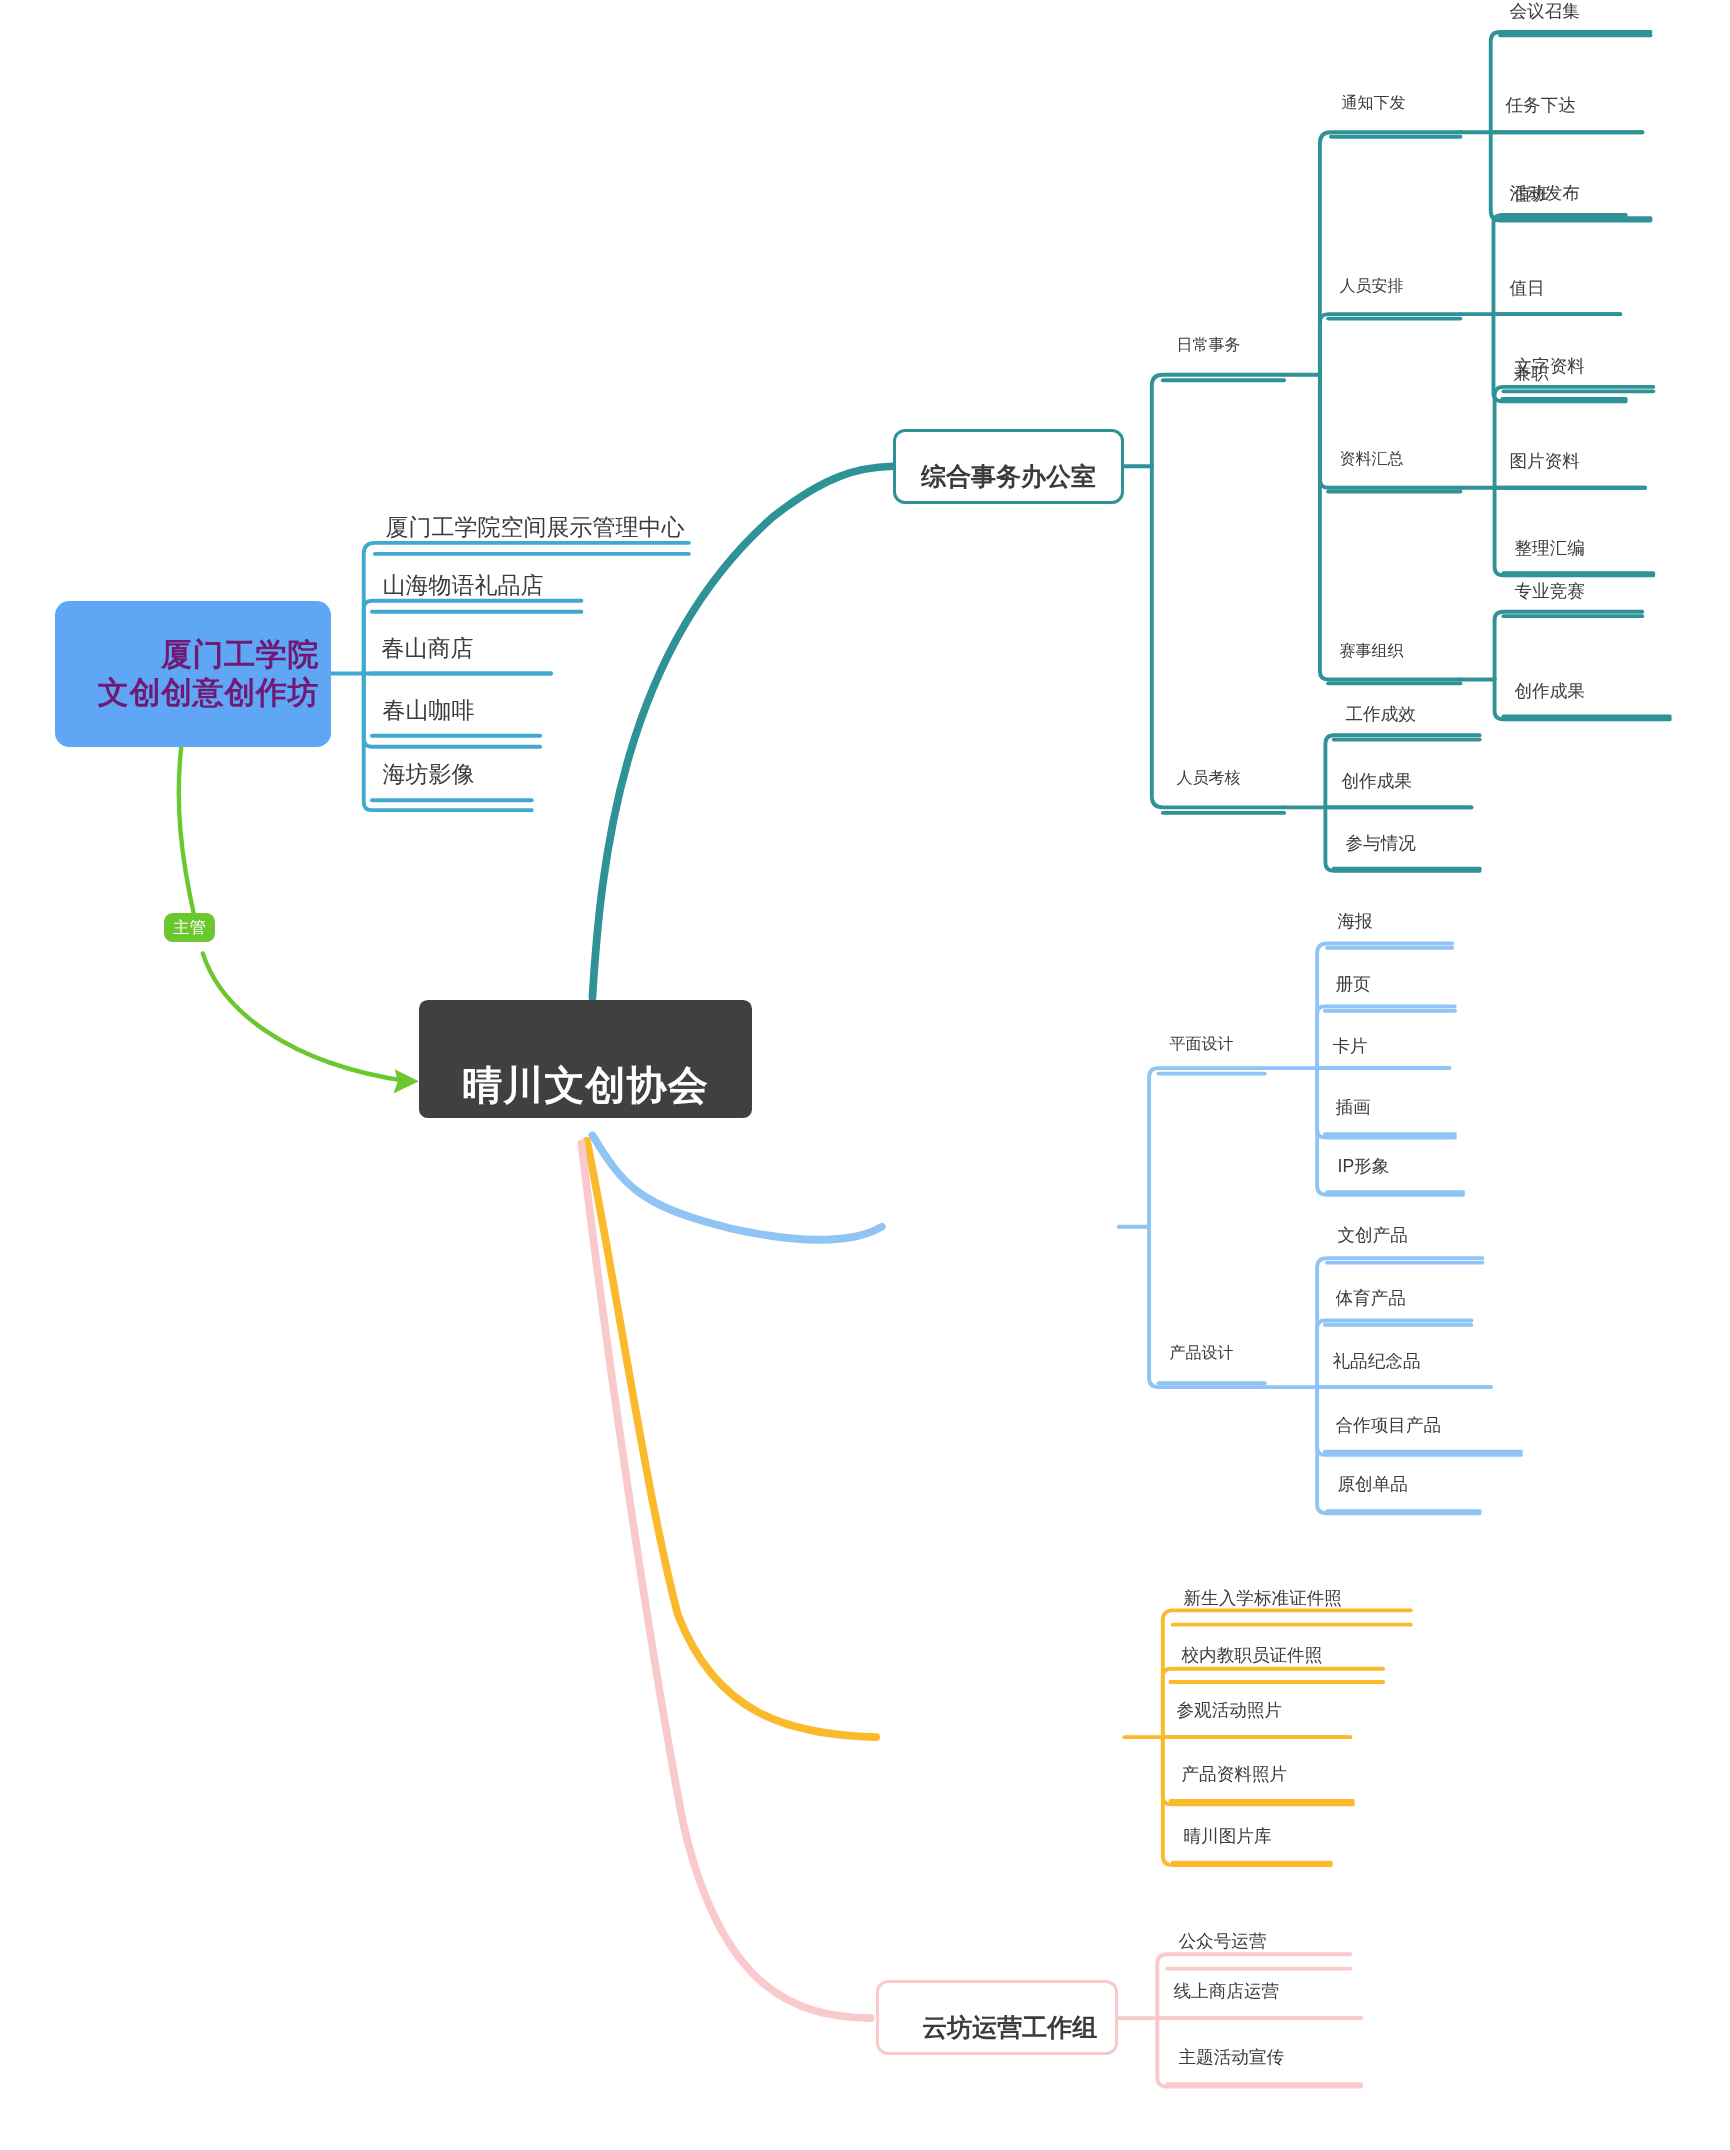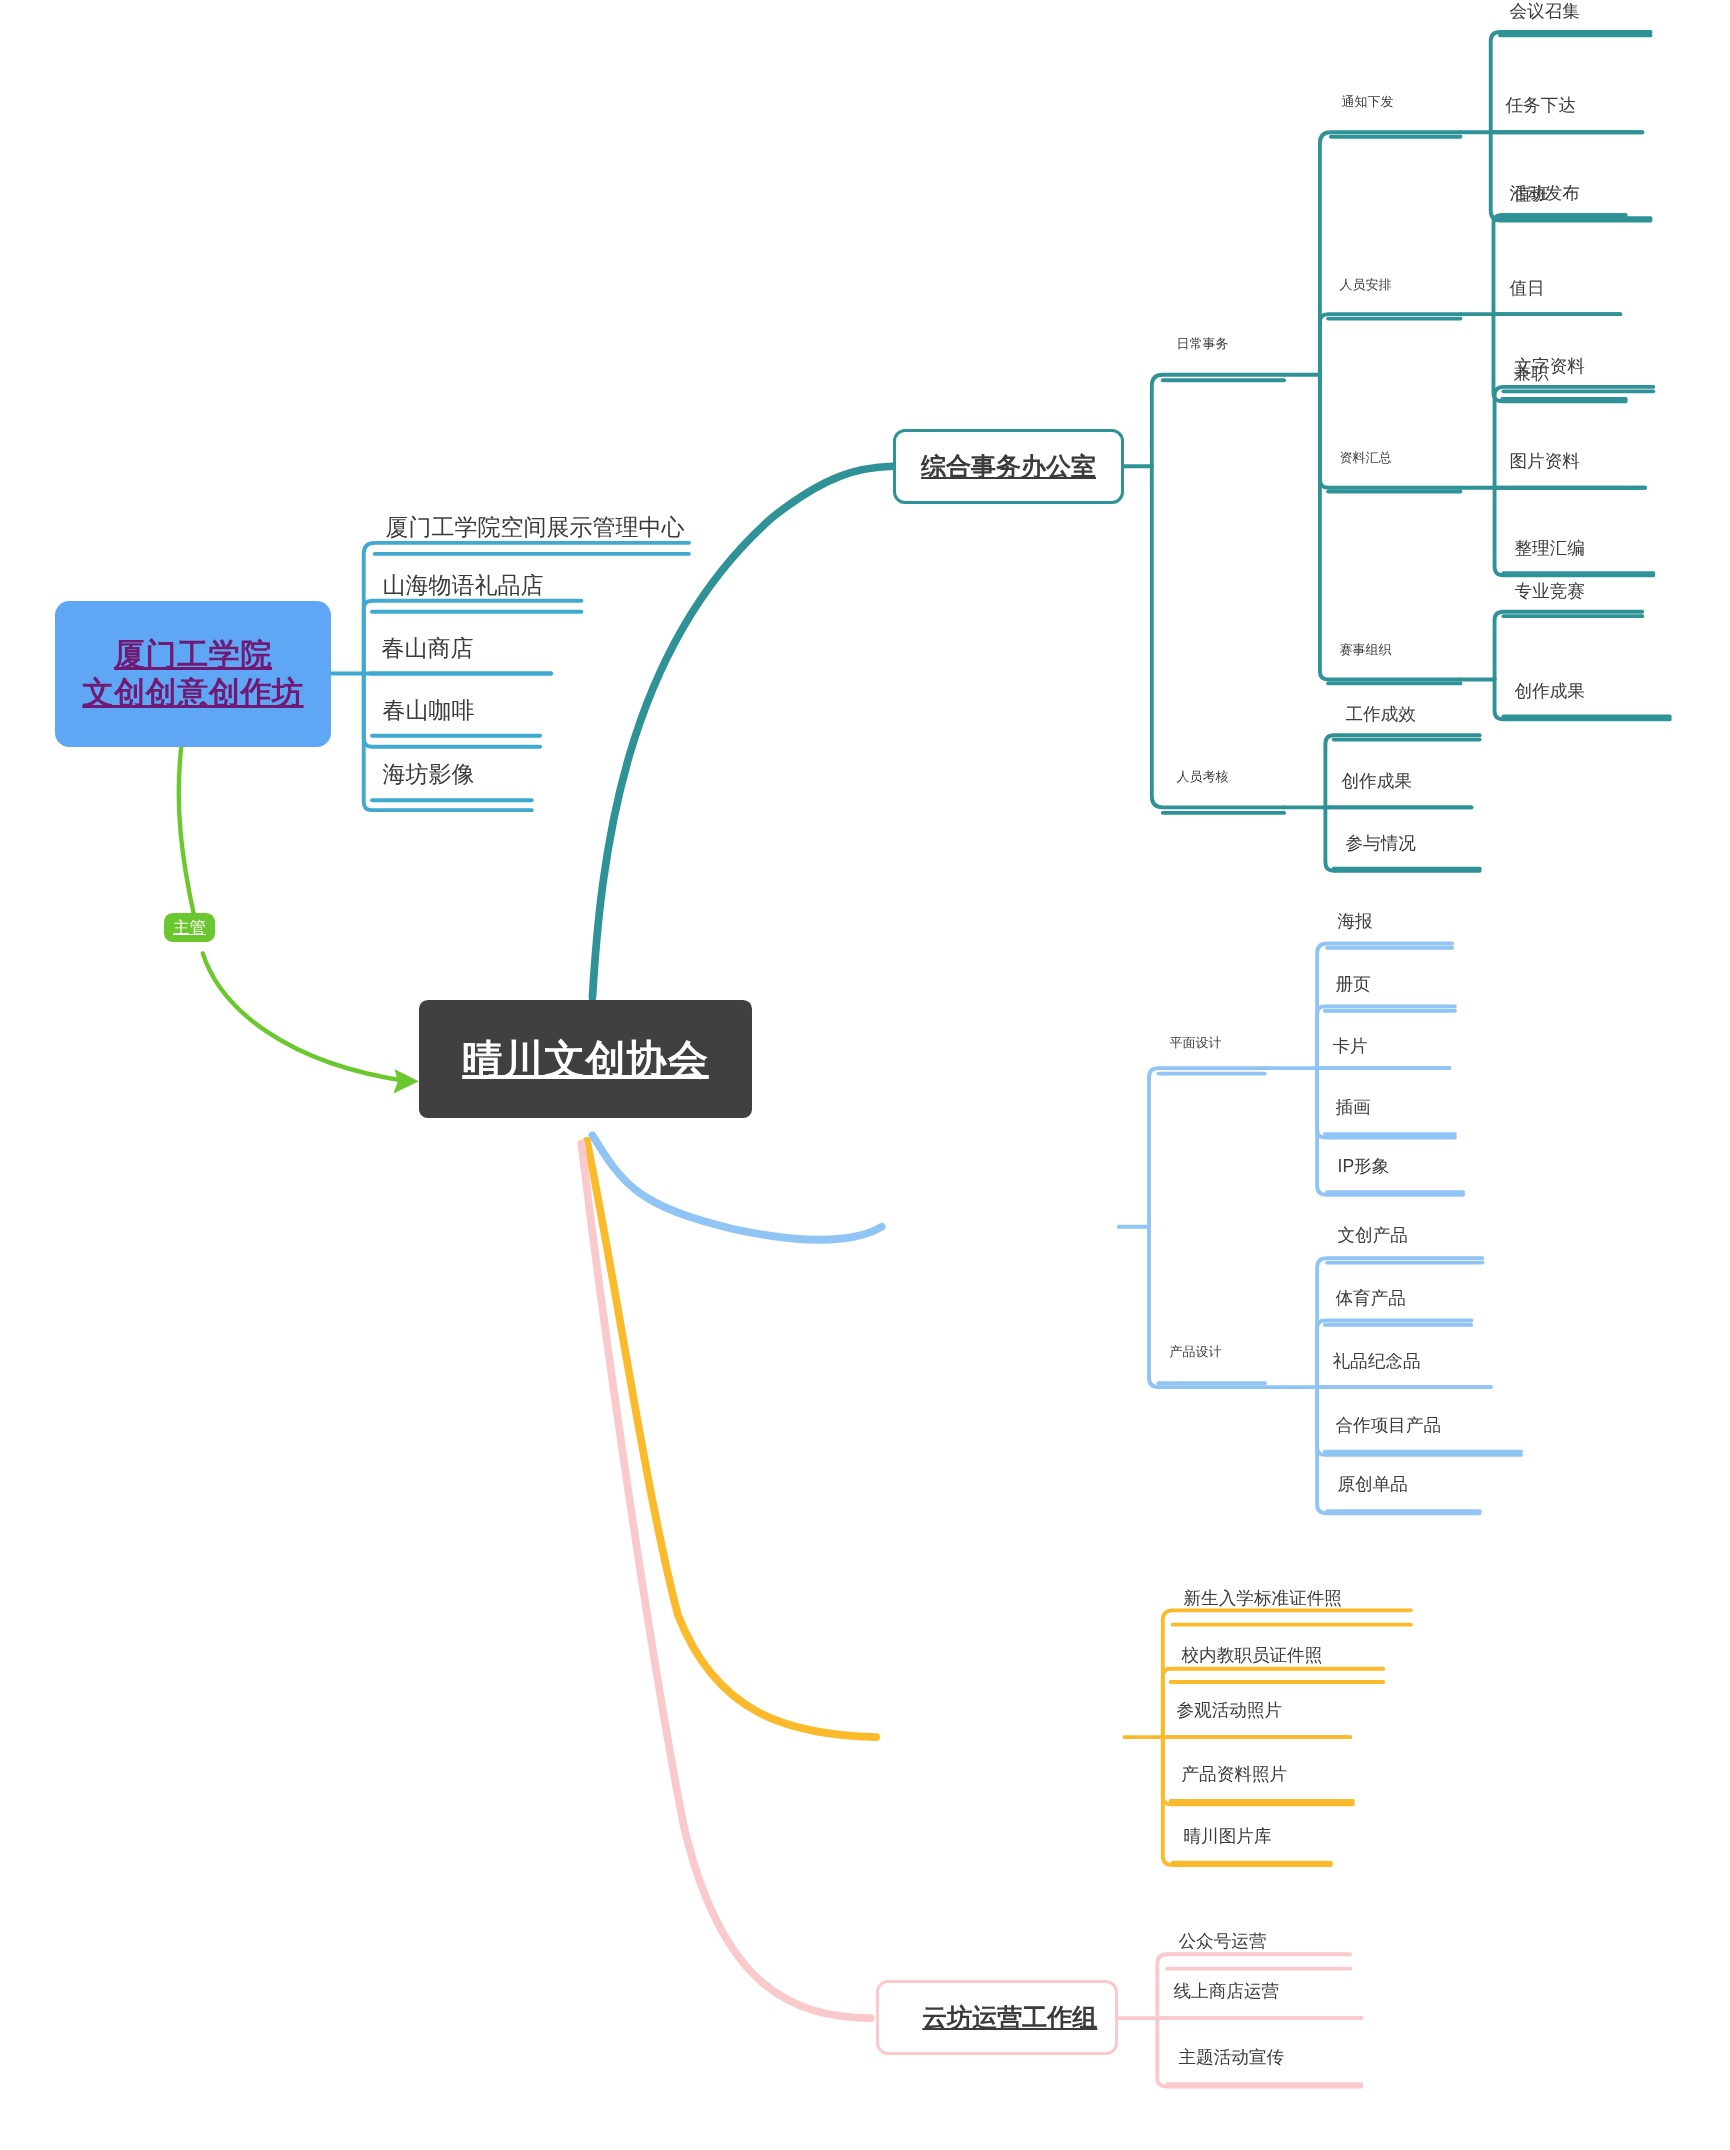--- a/index.html
+++ b/index.html
@@ -1,20 +1,20 @@
 <!DOCTYPE html>
 <html style="font-size:8.8px"><head>
 <meta charset="utf-8">
 <style>
   html,body{margin:0;padding:0;background:#ffffff;}
   body{font-family:"Liberation Sans","DejaVu Sans",sans-serif;}
   #stage{position:relative;width:1731px;height:2151px;background:#fff;overflow:hidden;}
   svg.links{position:absolute;left:0;top:0;width:1731px;height:2151px;pointer-events:none;}
 
-  .node{position:absolute;box-sizing:border-box;display:flex;align-items:center;justify-content:center;text-decoration:underline;}
+  .node{position:absolute;box-sizing:border-box;display:flex;align-items:flex-end;justify-content:center;}
 
   
   .root{
     background:#5FA7F4;border-radius:14.3px;color:#701a75;
     font-size:31px;font-weight:bold;line-height:1.22;text-align:center;
     letter-spacing:0.6px;padding:10px 12px;
   }
   
   .center{
     background:#404040;border-radius:8.8px;color:#ffffff;
@@ -34,21 +34,21 @@
   .branch.blue{border-color:#8FC4F5;}
   .branch.orange{border-color:#FBBA2C;}
   .branch.pink{border-color:#FAC9CB;}
 
   
   .leaf{
     color:#3b3b3b;white-space:nowrap;display:block;
     padding:0 5.5px 5.5px 5.5px;font-weight:normal;
   }
   .leaf.l1{font-size:17.6px;}   
-  .leaf.l2{font-size:13px;}   
+  .leaf.l2{font-size:16px;}   
   .leaf.l3{font-size:17.6px;}   
   .leaf.big{font-size:23px;}
   .leafwrap{position:absolute;display:flex;align-items:flex-end;}
 </style>
 </head>
 <body>
 
 <div id="stage">
 
   <svg class="links" viewBox="0 0 3141 3903">

